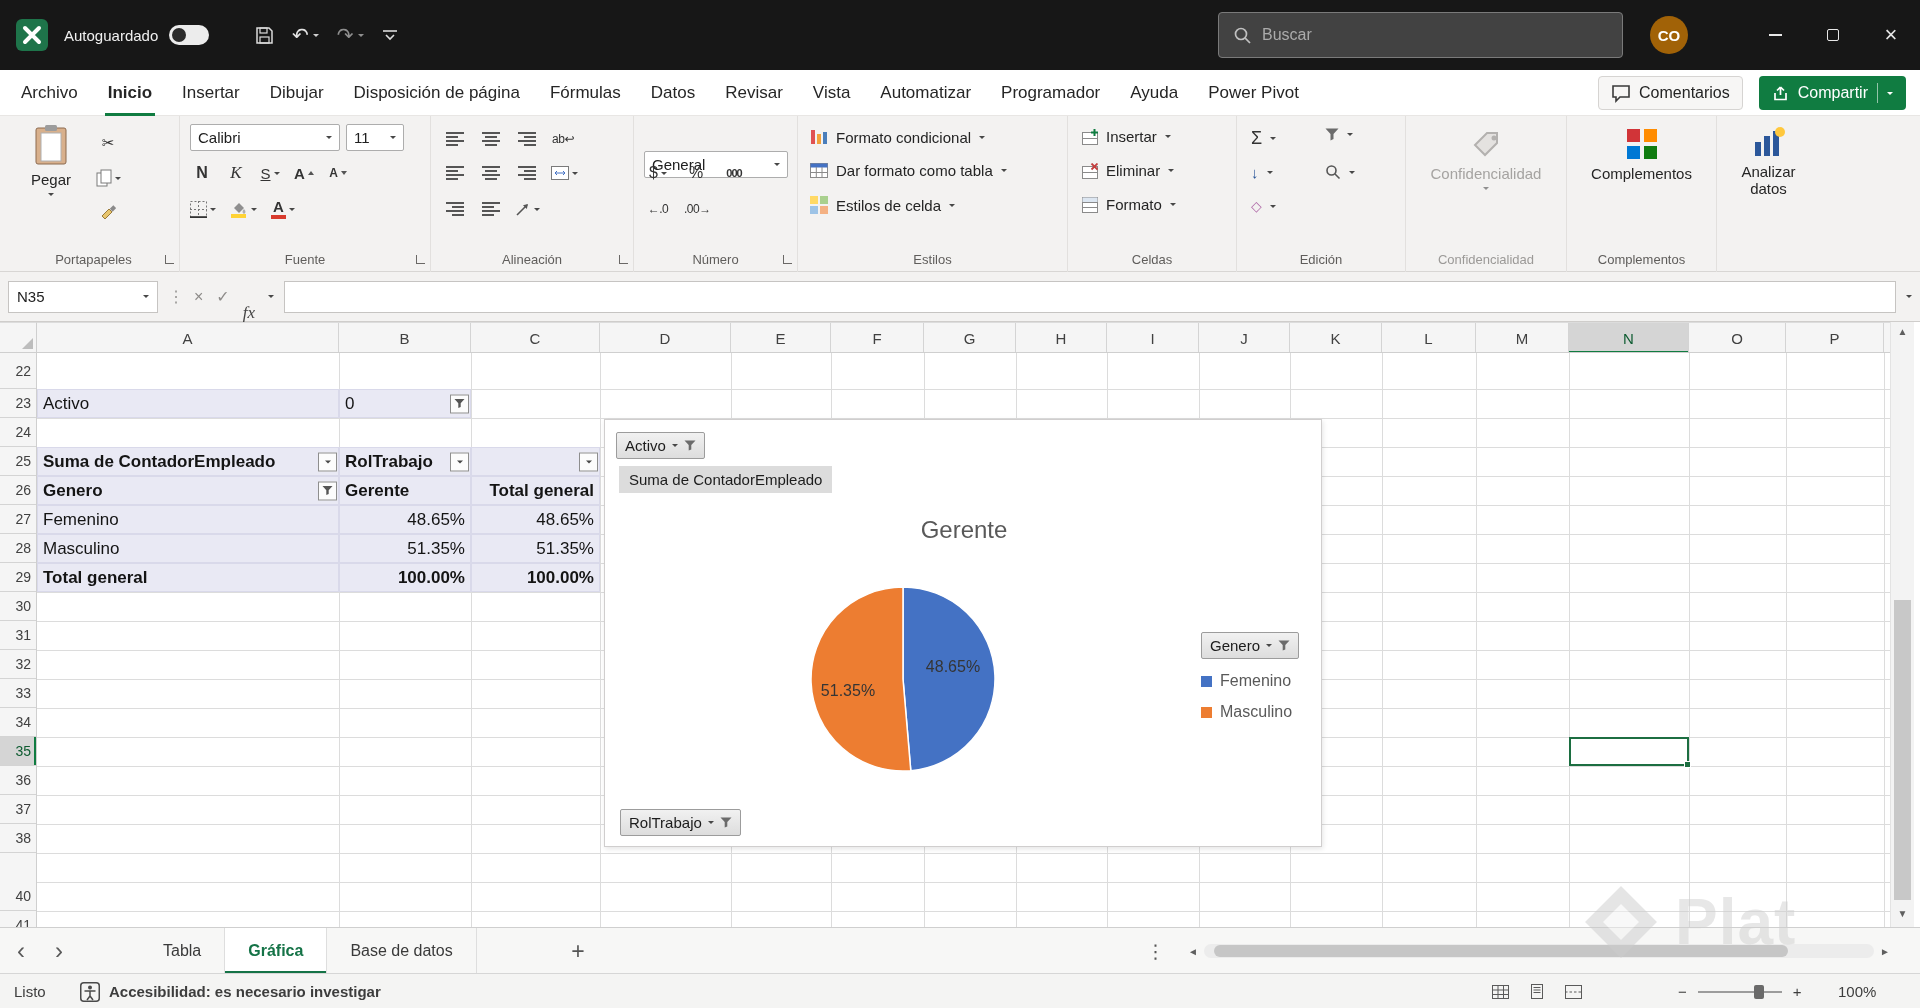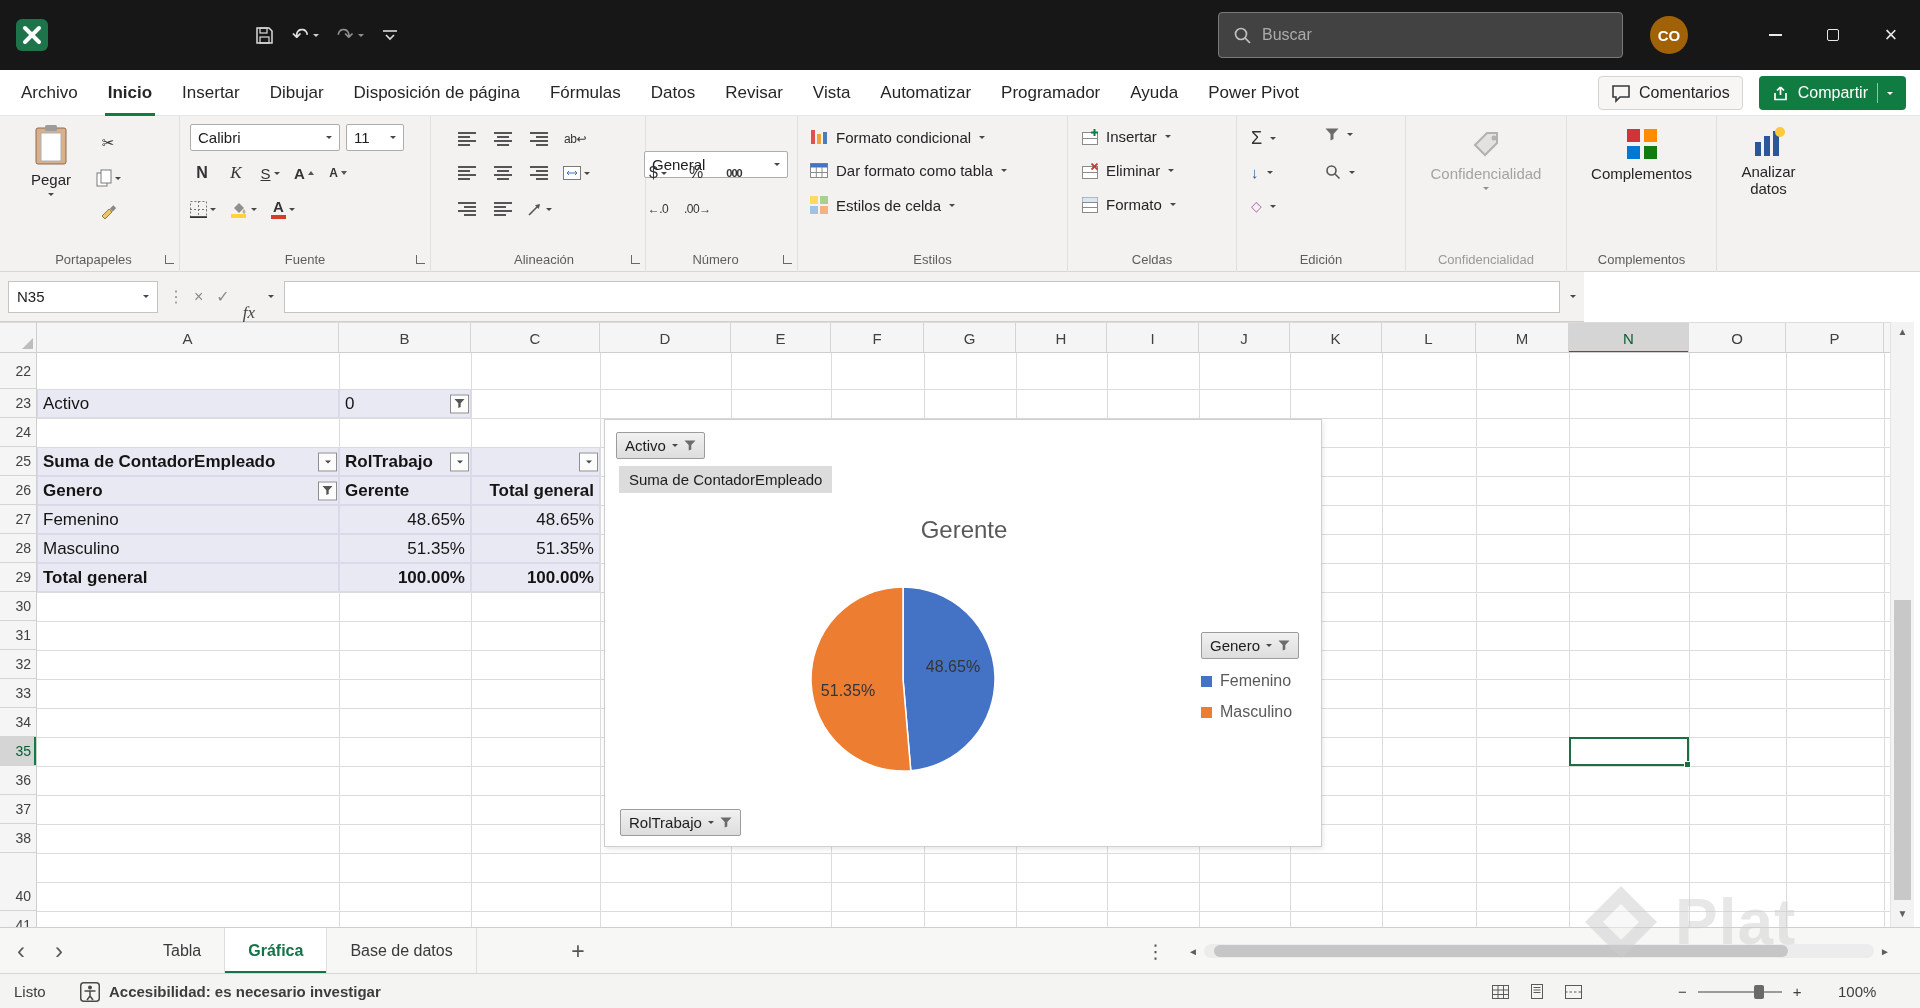--- a/index.html
+++ b/index.html
@@ -71,21 +71,21 @@
  linear-gradient(#555,#555) 0 4px/12px 2px no-repeat,
  linear-gradient(#555,#555) 0 8px/18px 2px no-repeat,
  linear-gradient(#555,#555) 0 12px/12px 2px no-repeat;}
 .ico-lines.c{background-position:0 0,3px 4px,0 8px,3px 12px;}
 .ico-lines.r{background-position:0 0,6px 4px,0 8px,6px 12px;}
 .minitx{font-size:12px;color:#333;letter-spacing:-0.5px;}
 .num3{font-size:11px;color:#333;letter-spacing:-1px;font-weight:700;}
 .sigma{font-size:18px;color:#333;}
 
 
-.fbar{position:absolute;left:0;top:272px;width:1584px;height:50px;background:#f3f2f1;border-bottom:1px solid #cfcdcb;display:flex;align-items:center;padding:0 8px;gap:10px;}
+.fbar{position:absolute;left:0;top:272px;width:1920px;height:50px;background:#f3f2f1;border-bottom:1px solid #cfcdcb;display:flex;align-items:center;padding:0 8px;gap:10px;}
 .namebox{width:150px;height:32px;background:#fff;border:1px solid #c6c4c2;display:flex;align-items:center;justify-content:space-between;padding:0 8px;font-size:15px;color:#222;}
 .fx-tools{display:flex;align-items:center;gap:13px;color:#8d8b89;font-size:16px;}
 .fx-glyph{font-style:italic;font-family:"Liberation Serif",serif;font-size:17px;color:#444;margin-top:32px;}
 .vdots{color:#9a9896;font-size:16px;}
 .formula-input{flex:1;height:32px;background:#fff;border:1px solid #c6c4c2;font-size:15px;padding:0 8px;font-family:inherit;color:#222;outline:none;}
 
 
 .hdr-corner{position:absolute;left:0;top:322px;width:37px;height:31px;background:#f5f5f5;border-right:1px solid #cfcfcf;border-bottom:1px solid #cfcfcf;border-top:1px solid #dcdcdc;}
 .hdr-corner::after{content:"";position:absolute;right:3px;bottom:3px;border-left:11px solid transparent;border-bottom:11px solid #bdbdbd;}
 #col-headers{position:absolute;left:37px;top:322px;width:1853px;height:31px;background:#f5f5f5;border-bottom:1px solid #cfcfcf;border-top:1px solid #dcdcdc;overflow:hidden;}
@@ -160,20 +160,26 @@
 
 <div id="app">
 
   <div class="titlebar">
     <span class="xl-logo">
       <svg width="32" height="32">
           <rect width="32" height="32" rx="6" fill="#1e744a"></rect>
           <path d="M9 9 L23 23 M23 9 L9 23" stroke="#fff" stroke-width="4" stroke-linecap="round"></path>
         </svg>
     </span>
+    <div class="autosave">
+      <span>Autoguardado</span>
+      <span class="toggle">
+          <span class="knob"></span>
+        </span>
+    </div>
     <div class="qat">
       <span class="qat-btn">
         <svg width="19" height="19">
             <path d="M2 2 h12 l3 3 v12 h-15 z" fill="none" stroke="#dcdcdc" stroke-width="1.5"></path>
             <rect x="5" y="2" width="7" height="5" fill="none" stroke="#dcdcdc" stroke-width="1.2"></rect>
             <rect x="5" y="11" width="9" height="6" fill="none" stroke="#dcdcdc" stroke-width="1.2"></rect>
           </svg>
       </span>
       <span class="qat-btn">
           <span>↶</span>
@@ -361,21 +367,21 @@
               <span class="gA">A</span>
               <span class="bar-r"></span>
             </span>
           <span class="cv sm"></span>
         </span>
       </div>
       <span class="rcaption">Fuente</span>
       <span class="launcher"></span>
     </div>
 
-    <div class="rgroup" style="left:443px;width:203px;">
+    <div class="rgroup" style="left:431px;width:203px;">
       <div class="rrow" style="left:12px;top:10px;gap:12px;">
         <span class="icbtn">
             <span class="ico-lines"></span>
           </span>
         <span class="icbtn">
             <span class="ico-lines c"></span>
           </span>
         <span class="icbtn">
             <span class="ico-lines r"></span>
           </span>

